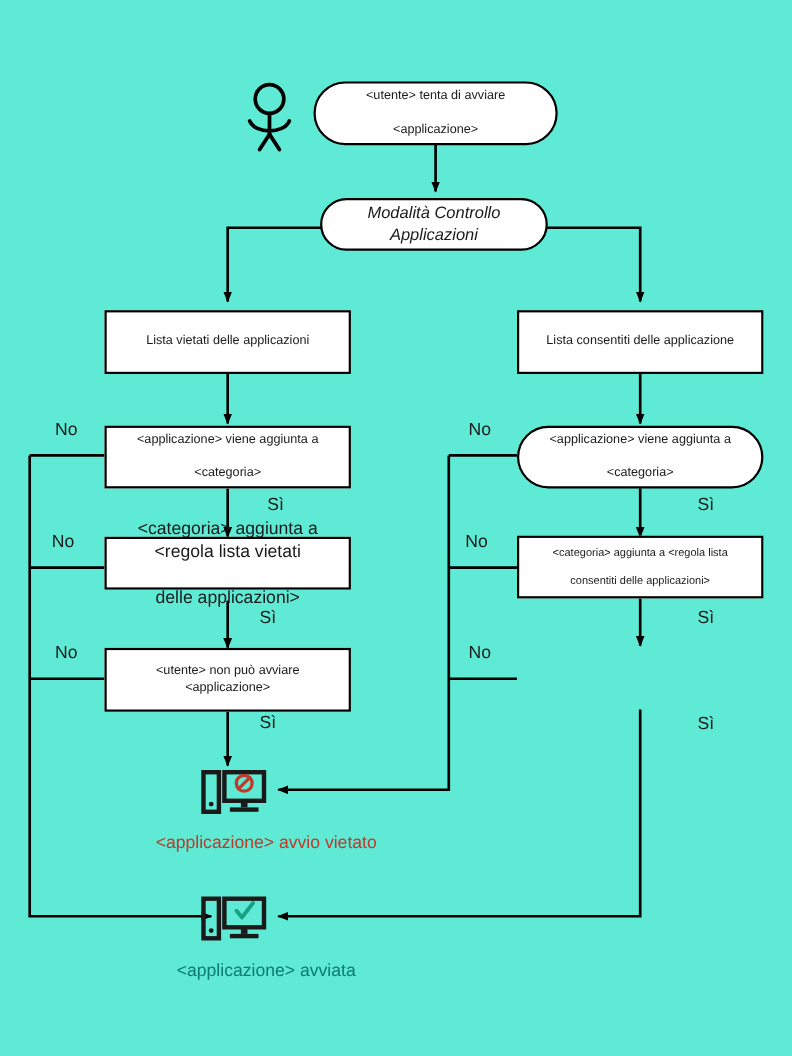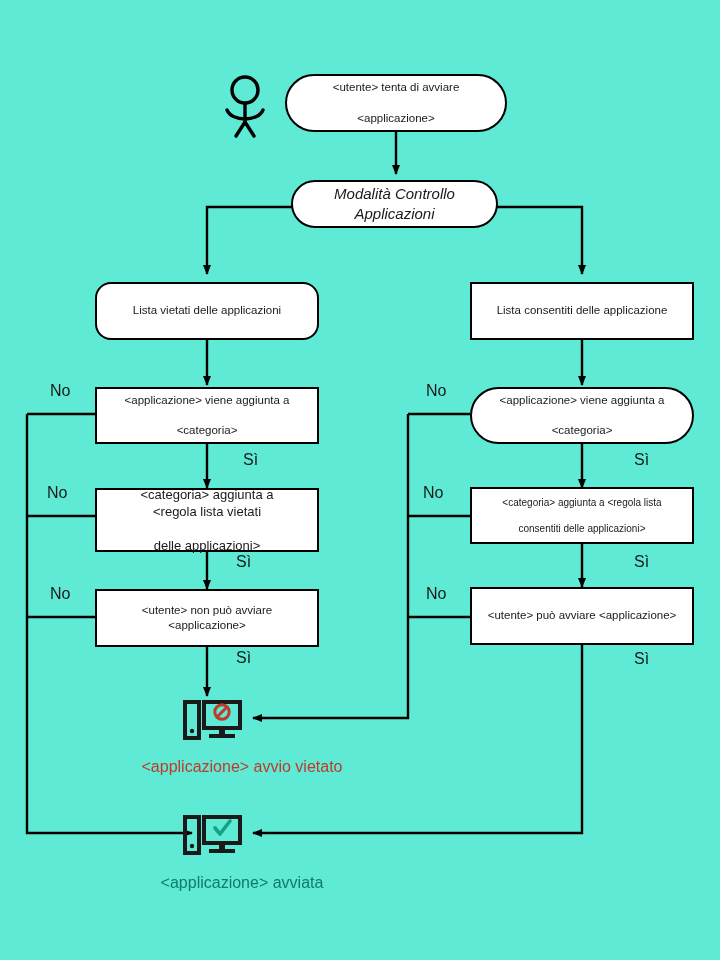--- a/index.html
+++ b/index.html
@@ -126,21 +126,21 @@
     <span>
       <span>&lt;utente&gt; tenta di avviare</span><br>
       <span>&lt;applicazione&gt;</span>
     </span>
   </div>
 
   <div class="node stadium" style="left:291px;top:180px;width:207px;height:48px;font-size:15px;font-style:italic;">
     <span>Modalità Controllo Applicazioni</span>
   </div>
 
-  <div class="node rect" style="left:95px;top:282px;width:224px;height:58px;font-size:11.5px;border-radius:16px;">
+  <div class="node rect" style="left:95px;top:282px;width:224px;height:58px;font-size:11.5px;">
     <span>Lista vietati delle applicazioni</span>
   </div>
 
   <div class="node rect" style="left:470px;top:282px;width:224px;height:58px;font-size:11.5px;">
     <span>Lista consentiti delle applicazione</span>
   </div>
 
   <div class="node rect" style="left:95px;top:387px;width:224px;height:57px;font-size:11.5px;">
     <span>
       <span>&lt;applicazione&gt; viene aggiunta a</span><br>
@@ -148,41 +148,38 @@
     </span>
   </div>
 
   <div class="node stadium" style="left:470px;top:387px;width:224px;height:57px;font-size:11.5px;">
     <span>
       <span>&lt;applicazione&gt; viene aggiunta a</span><br>
       <span>&lt;categoria&gt;</span>
     </span>
   </div>
 
-  <div class="node rect" style="left:95px;top:488px;width:224px;height:64px;font-size:13px;text-align:center;">
+  <div class="node rect" style="left:95px;top:488px;width:224px;height:48px;font-size:16px;text-align:center;">
     <span>
       <span>&lt;categoria&gt; aggiunta a &lt;regola lista vietati</span><br>
       <span>delle applicazioni&gt;</span>
     </span>
   </div>
 
   <div class="node rect" style="left:470px;top:487px;width:224px;height:57px;font-size:10px;">
     <span>
       <span>&lt;categoria&gt; aggiunta a &lt;regola lista</span><br>
       <span>consentiti delle applicazioni&gt;</span>
     </span>
   </div>
 
   <div class="node rect" style="left:95px;top:589px;width:224px;height:58px;font-size:11.5px;">
     <span>&lt;utente&gt; non può avviare &lt;applicazione&gt;</span>
   </div>
 
-  <div class="node rect" style="left:470px;top:587px;width:224px;height:58px;font-size:11.5px;">
-    <span>&lt;utente&gt; può avviare &lt;applicazione&gt;</span>
-  </div>
 
   <div class="lbl yn" style="left:50px;top:382px;">No</div>
   <div class="lbl yn" style="left:47px;top:484px;">No</div>
   <div class="lbl yn" style="left:50px;top:585px;">No</div>
 
   <div class="lbl yn" style="left:426px;top:382px;">No</div>
   <div class="lbl yn" style="left:423px;top:484px;">No</div>
   <div class="lbl yn" style="left:426px;top:585px;">No</div>
 
   <div class="lbl yn" style="left:243px;top:451px;">Sì</div>

